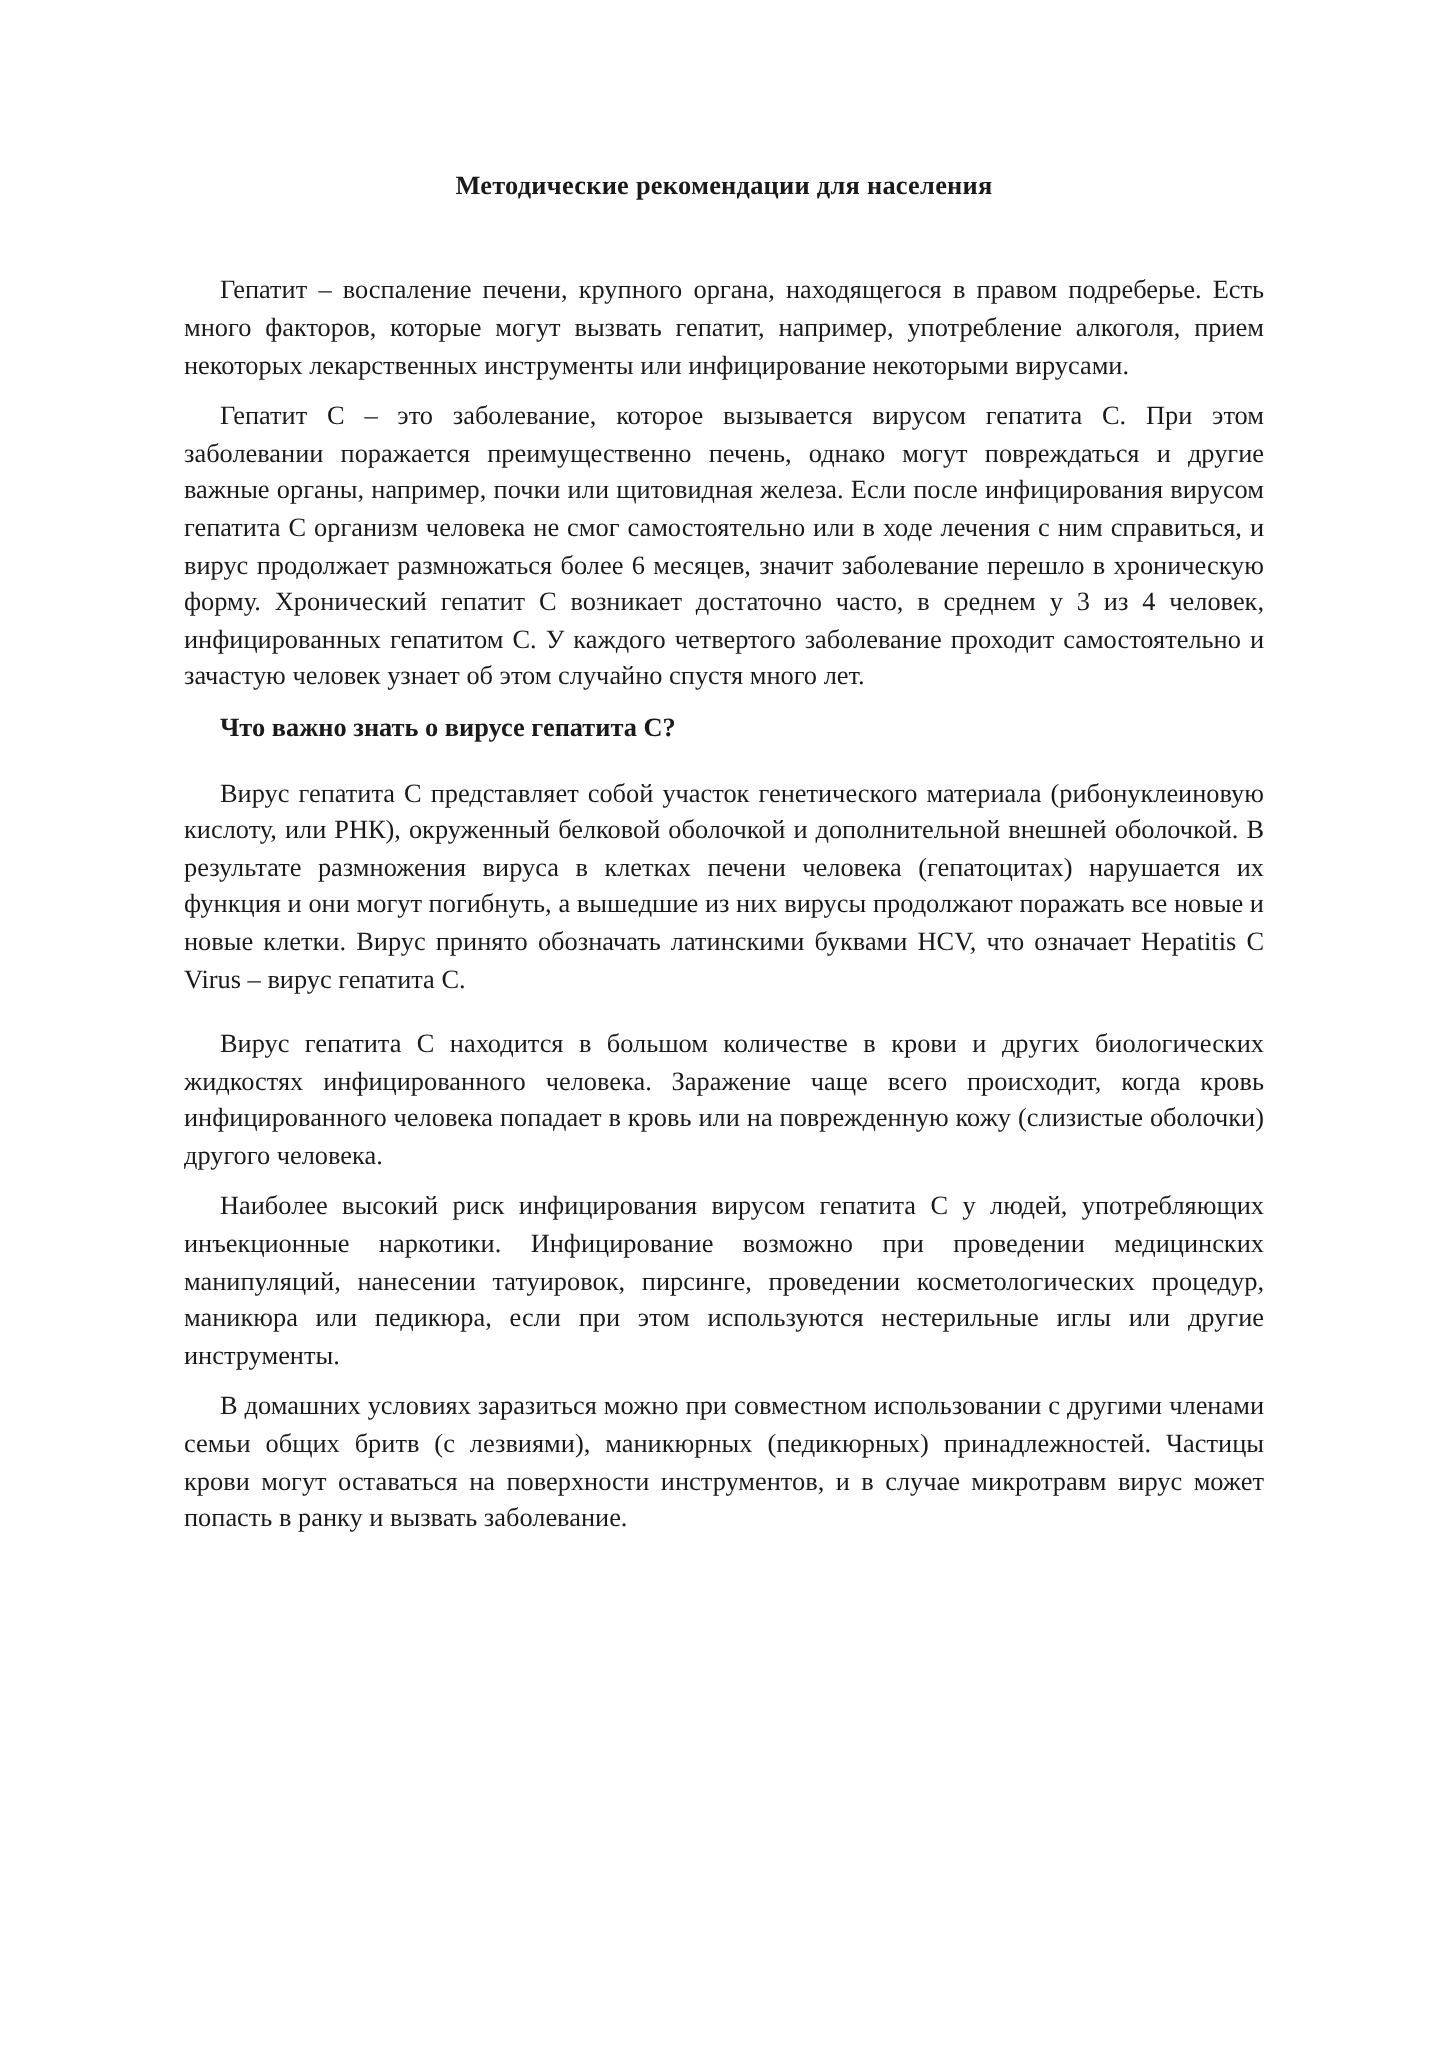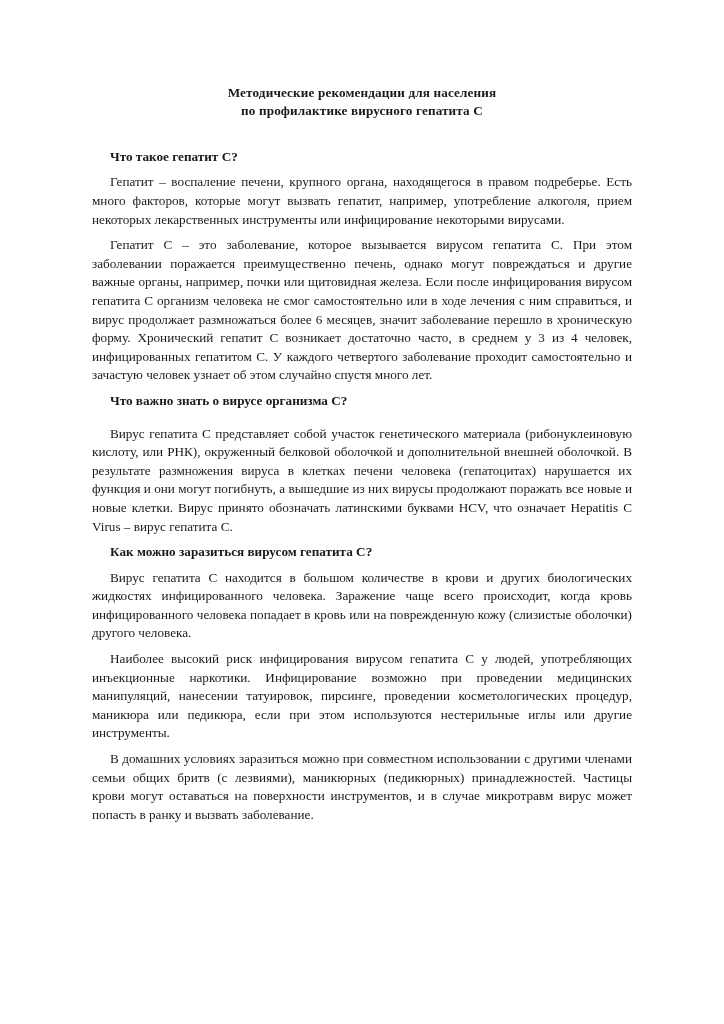--- a/index.html
+++ b/index.html
@@ -67,41 +67,38 @@
   .spacer { width: 100%; }
 </style>
 </head>
 <body>
 
 <div class="page">
   <div class="content">
 
     <div class="doc-title">
       <span class="title-line">Методические рекомендации для населения</span>
-      <span class="title-line">по профилактике вирусного гепатита С</span>
     </div>
 
     <div class="spacer gap-title-to-first"></div>
 
-    <h2 class="section-heading">Что такое гепатит С?</h2>
     <div class="spacer gap-heading"></div>
     <p class="para">Гепатит – воспаление печени, крупного органа, находящегося в правом подреберье. Есть много факторов, которые могут вызвать гепатит, например, употребление алкоголя, прием некоторых лекарственных инструменты или инфицирование некоторыми вирусами.</p>
     <div class="spacer gap-para"></div>
     <p class="para">Гепатит С – это заболевание, которое вызывается вирусом гепатита С. При этом заболевании поражается преимущественно печень, однако могут повреждаться и другие важные органы, например, почки или щитовидная железа. Если после инфицирования вирусом гепатита С организм человека не смог самостоятельно или в ходе лечения с ним справиться, и вирус продолжает размножаться более 6 месяцев, значит заболевание перешло в хроническую форму. Хронический гепатит С возникает достаточно часто, в среднем у 3 из 4 человек, инфицированных гепатитом С. У каждого четвертого заболевание проходит самостоятельно и зачастую человек узнает об этом случайно спустя много лет.</p>
 
     <div class="spacer gap-before-heading"></div>
 
-    <h2 class="section-heading">Что важно знать о вирусе организма С?</h2>
+    <h2 class="section-heading">Что важно знать о вирусе гепатита С?</h2>
     <div class="spacer gap-heading"></div>
     <div class="spacer gap-para"></div>
     <p class="para">Вирус гепатита С представляет собой участок генетического материала (рибонуклеиновую кислоту, или РНК), окруженный белковой оболочкой и дополнительной внешней оболочкой. В результате размножения вируса в клетках печени человека (гепатоцитах) нарушается их функция и они могут погибнуть, а вышедшие из них вирусы продолжают поражать все новые и новые клетки. Вирус принято обозначать латинскими буквами HCV, что означает Hepatitis C Virus – вирус гепатита С.</p>
 
     <div class="spacer gap-before-heading"></div>
 
-    <h2 class="section-heading">Как можно заразиться вирусом гепатита С?</h2>
     <div class="spacer gap-heading"></div>
     <p class="para">Вирус гепатита С находится в большом количестве в крови и других биологических жидкостях инфицированного человека. Заражение чаще всего происходит, когда кровь инфицированного человека попадает в кровь или на поврежденную кожу (слизистые оболочки) другого человека.</p>
     <div class="spacer gap-para"></div>
     <p class="para">Наиболее высокий риск инфицирования вирусом гепатита С у людей, употребляющих инъекционные наркотики. Инфицирование возможно при проведении медицинских манипуляций, нанесении татуировок, пирсинге, проведении косметологических процедур, маникюра или педикюра, если при этом используются нестерильные иглы или другие инструменты.</p>
     <div class="spacer gap-para"></div>
     <p class="para">В домашних условиях заразиться можно при совместном использовании с другими членами семьи общих бритв (с лезвиями), маникюрных (педикюрных) принадлежностей. Частицы крови могут оставаться на поверхности инструментов, и в случае микротравм вирус может попасть в ранку и вызвать заболевание.</p>
     <div class="spacer gap-para"></div>
 
   </div>
 </div>

